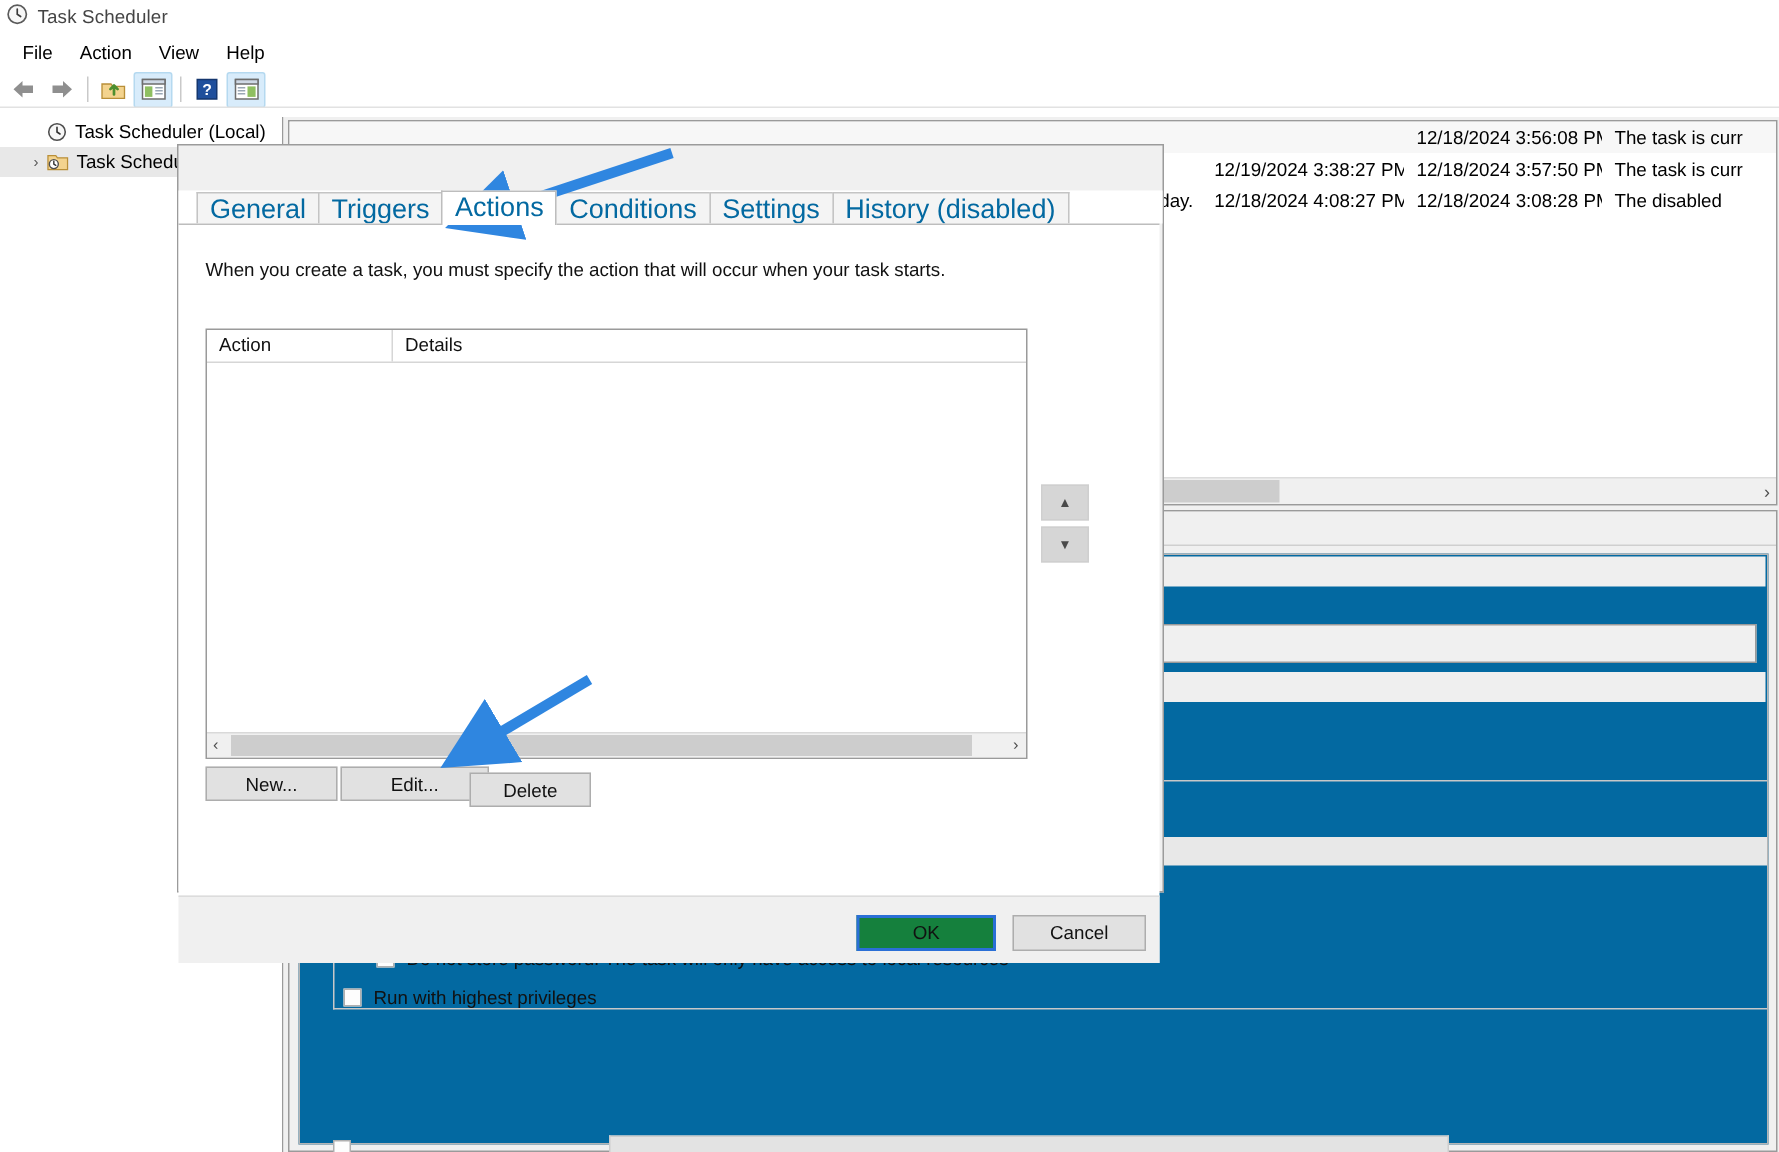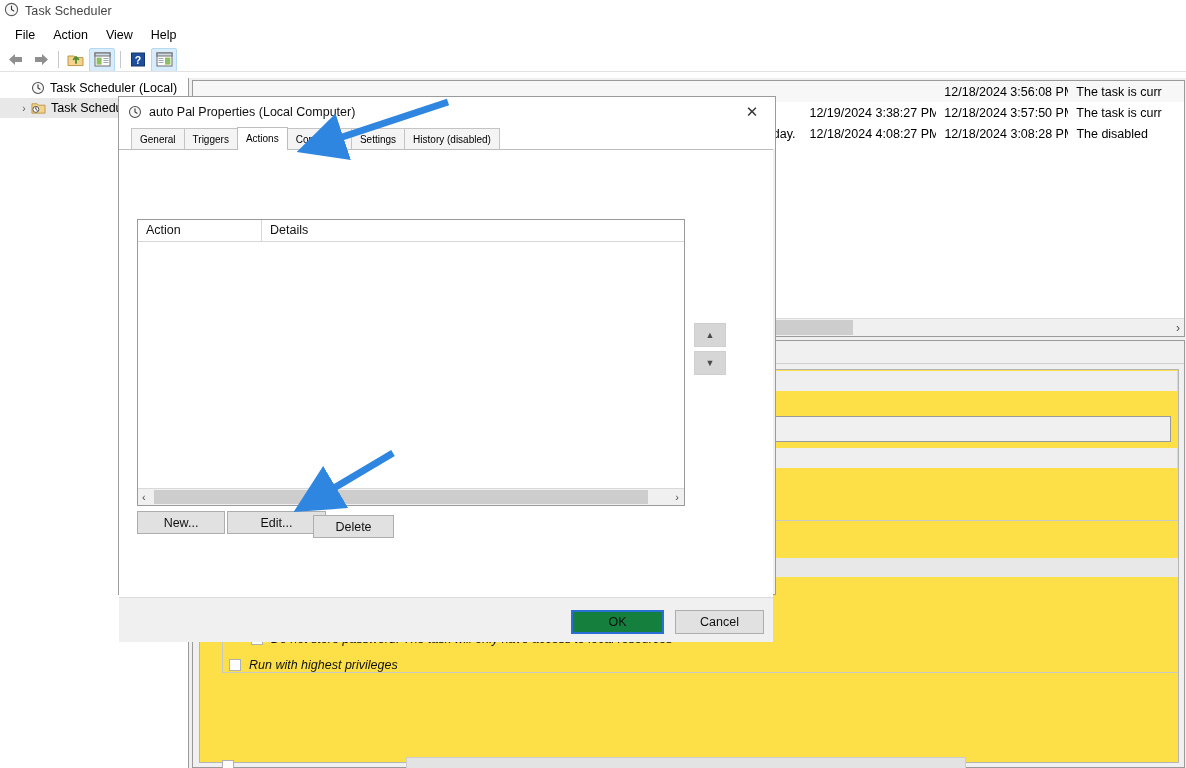--- a/index.html
+++ b/index.html
@@ -166,24 +166,23 @@
     border: 1px solid #9a9a9a;
     overflow: hidden;
   }
   .detail-tabstrip {
     height: 22px; background: #f0f0f0;
     border-bottom: 1px solid #cfcfcf;
   }
   .detail-body {
     position: absolute; left: 6px; top: 28px;
     width: 978px; height: 392px;
-    background: #fde047;
+    background: #0369a1;
     border: 1px solid #b5b5b5;
     overflow: hidden;
-    font-style: italic;
   }
   .detail-strip-gray {
     position: absolute; left: 1px;
     height: 20px; background: #efefef;
     width: 976px;
   }
   .detail-box {
     position: absolute; left: 6px;
     width: 963px; height: 24px;
     border: 1px solid #9a9a9a;
@@ -279,27 +278,27 @@
 
   .tabstrip {
     position: absolute; left: 0; top: 30px;
     width: 656px; height: 22px;
     background: #ffffff;
     display: flex; align-items: flex-end;
     padding-left: 12px;
     box-sizing: border-box;
   }
   .tab {
-    font-size: 10px;
+    font-size: 18px;
     padding: 3px 8px 3px 8px;
     border: 1px solid #c4c4c4;
     border-bottom: none;
     background: #f4f4f4;
     margin-right: -1px;
-    color: #000000;
+    color: #0369a1;
     line-height: 15px;
     height: 21px;
     box-sizing: border-box;
     white-space: nowrap;
   }
   .tab.active {
     background: #ffffff;
     border-color: #bdbdbd;
     position: relative; z-index: 2;
     height: 23px;
@@ -539,41 +538,32 @@
         </div>
       </div>
     </div>
   </div>
 
   <div class="bottom-partial-cb"></div>
   <div class="bottom-partial-bar"></div>
 
   <div class="dialog">
 
-    <div class="dlg-titlebar">
-      <span class="dlg-title-icon">
-        <svg width="14" height="14" viewBox="0 0 16 16">
-          <circle cx="8" cy="8" r="6.3" fill="#f7f7f7" stroke="#4f4f4f" stroke-width="1.2"></circle>
-          <path d="M8 4.4 V8 L10.3 9.5" stroke="#2f2f2f" stroke-width="1.2" fill="none" stroke-linecap="round"></path>
-        </svg>
-      </span>
-      <span class="dlg-title-text">auto Pal Properties (Local Computer)</span>
-      <div class="dlg-close">✕</div>
-    </div>
 
     <div class="tabstrip">
       <div class="tab">General</div>
       <div class="tab">Triggers</div>
       <div class="tab active">Actions</div>
       <div class="tab">Conditions</div>
       <div class="tab">Settings</div>
       <div class="tab">History (disabled)</div>
     </div>
 
     <div class="dlg-page">
+      <div class="dlg-intro">When you create a task, you must specify the action that will occur when your task starts.</div>
 
       <div class="lv" style="left:18px; top:69px">
         <div class="lv-head">
           <div class="lv-th" style="width:124px">Action</div>
           <div class="lv-th" style="width:420px;border-right:none">Details</div>
         </div>
         <div class="lv-hscroll">
           <div class="a-l">‹</div>
           <div class="thumb"></div>
           <div class="a-r">›</div>

